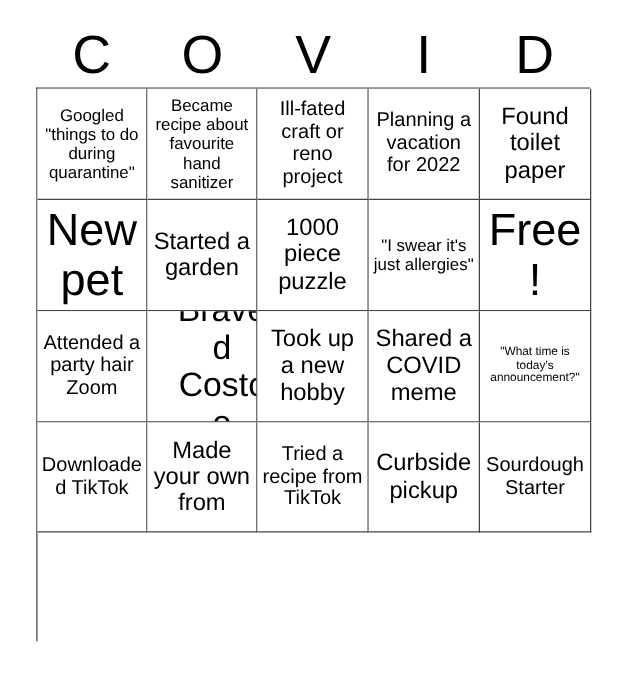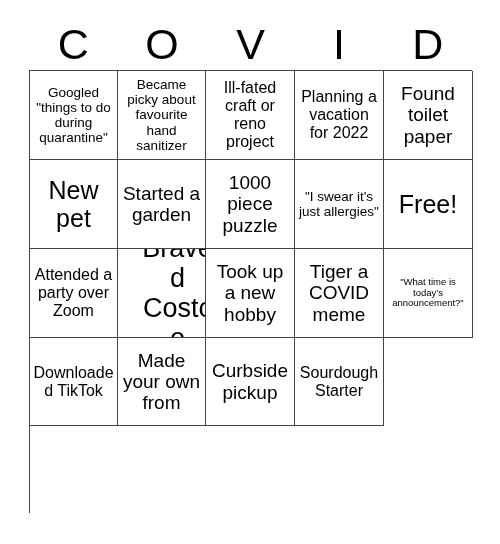--- a/index.html
+++ b/index.html
@@ -75,21 +75,21 @@
   }
   .cell-text {
     display: block;
     width: 100%;
     line-height: 1.12;
     word-wrap: break-word;
     color: #000000;
   }
 
   
-  .size-xxl .cell-text { font-size: 25px; }
+  .size-xxl .cell-text { font-size: 36px; }
   .size-xl  .cell-text { font-size: 27px; margin-left: 32px; }
   .size-l   .cell-text { font-size: 19px; }
   .size-m   .cell-text { font-size: 16px; }
   .size-s   .cell-text { font-size: 13.5px; }
   .size-xs  .cell-text { font-size: 9.5px; }
 </style>
 </head>
 <body>
 
 <div class="bingo-card">
@@ -101,21 +101,21 @@
     <div class="header-letter">I</div>
     <div class="header-letter">D</div>
   </div>
 
   <div class="grid">
 
     <div class="cell size-s">
         <span class="cell-text">Googled "things to do during quarantine"</span>
       </div>
     <div class="cell size-s">
-        <span class="cell-text">Became picky about favourite hand sanitizer</span>
+        <span class="cell-text">Became recipe about favourite hand sanitizer</span>
       </div>
     <div class="cell size-m">
         <span class="cell-text">Ill-fated craft or reno project</span>
       </div>
     <div class="cell size-m">
         <span class="cell-text">Planning a vacation for 2022</span>
       </div>
 
     <div class="cell size-l">
         <span class="cell-text">Found toilet paper</span>
@@ -130,41 +130,44 @@
     <div class="cell size-l">
         <span class="cell-text">1000 piece puzzle</span>
       </div>
     <div class="cell size-s">
         <span class="cell-text">"I swear it's just allergies"</span>
       </div>
     <div class="cell size-xxl">
         <span class="cell-text">Free!</span>
       </div>
     <div class="cell size-m">
-        <span class="cell-text">Attended a party over Zoom</span>
+        <span class="cell-text">Attended a party hair Zoom</span>
       </div>
 
     <div class="cell size-xl">
         <span class="cell-text">Braved Costco</span>
       </div>
     <div class="cell size-l">
         <span class="cell-text">Took up a new hobby</span>
       </div>
     <div class="cell size-l">
-        <span class="cell-text">Tiger a COVID meme</span>
+        <span class="cell-text">Shared a COVID meme</span>
       </div>
     <div class="cell size-xs">
         <span class="cell-text">"What time is today’s announcement?"</span>
       </div>
     <div class="cell size-m">
         <span class="cell-text">Downloaded TikTok</span>
       </div>
 
     <div class="cell size-l">
         <span class="cell-text">Made your own from</span>
+      </div>
+    <div class="cell size-m">
+        <span class="cell-text">Tried a recipe from TikTok</span>
       </div>
     <div class="cell size-l">
         <span class="cell-text">Curbside pickup</span>
       </div>
     <div class="cell size-m">
         <span class="cell-text">Sourdough Starter</span>
       </div>
 
   </div>
 </div>

